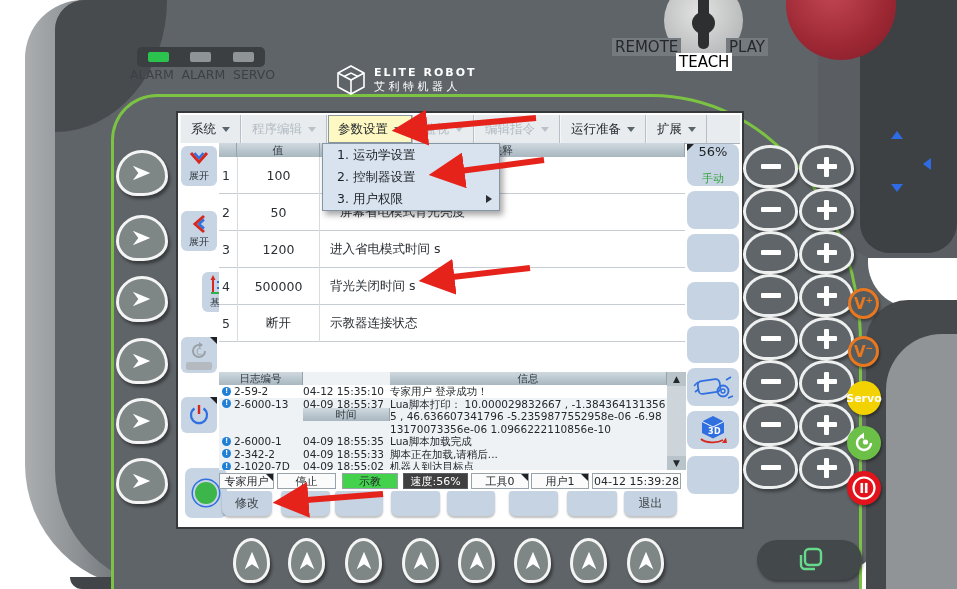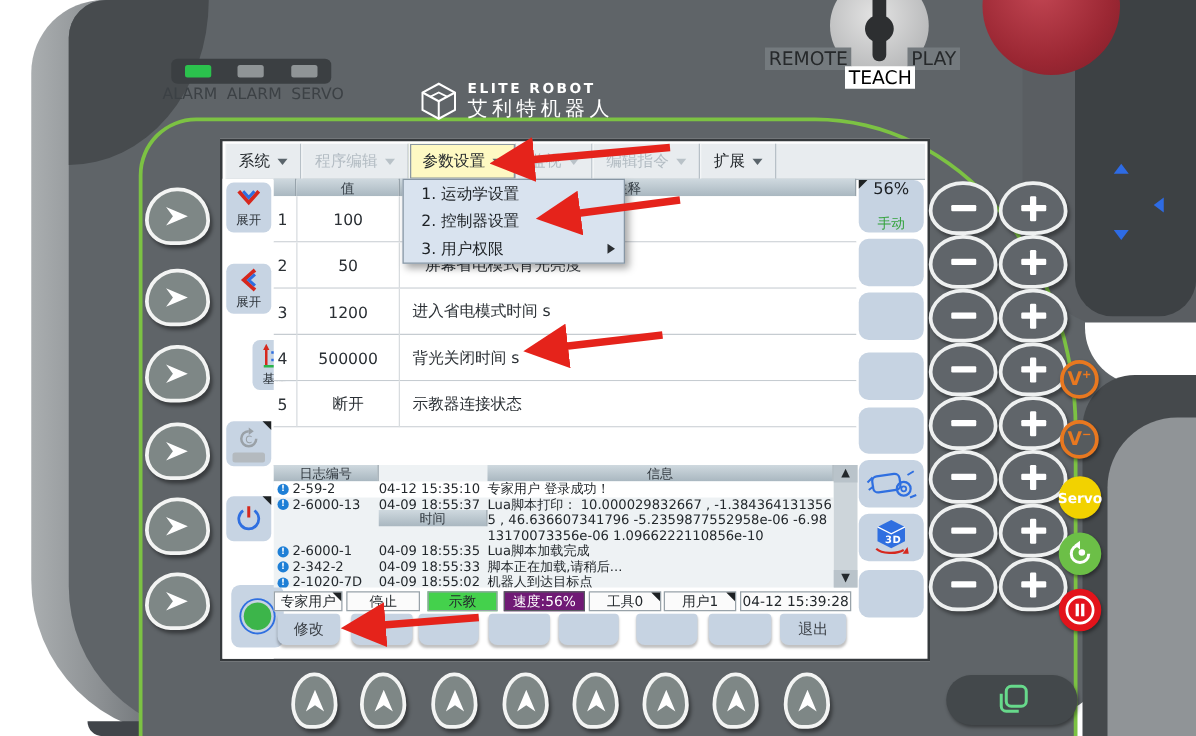--- a/index.html
+++ b/index.html
@@ -17,21 +17,21 @@
   .br-light{left:886px;top:334px;width:71px;height:255px;background:#909497;border-radius:56px 0 0 0;}
   .bottom-edge{left:70px;top:577px;width:780px;height:12px;background:#41454a;border-radius:0 0 60px 60px;}
   .green-panel{left:111px;top:94px;width:745px;height:495px;background:#5f6468;border:3px solid #7cc243;border-radius:46px 210px 0 0 / 46px 250px 0 0;}
   
   .led-panel{left:137px;top:47px;width:128px;height:20px;background:#3b3f42;border-radius:5px;display:flex;align-items:center;justify-content:space-around;}
   .led{width:21px;height:10px;border-radius:2px;background:#8f9496;}
   .led.on{background:#2bc24d;}
   .led-labels{left:130px;top:67px;width:145px;display:flex;justify-content:space-between;color:#3c4145;font-size:12.5px;}
   .logo{left:336px;top:64px;display:flex;align-items:center;gap:8px;color:#fff;}
   .logo-text div:first-child{font-size:11px;font-weight:bold;letter-spacing:2px;}
-  .logo-text div:last-child{font-size:16px;letter-spacing:3.5px;}
+  .logo-text div:last-child{font-size:11px;letter-spacing:3.5px;}
   .keyswitch{left:664px;top:-19px;width:79px;height:79px;border-radius:50%;background:radial-gradient(circle at 45% 40%,#e3e3e3,#b7b8b9 75%);}
   .keyslot{position:absolute;left:34px;top:12px;width:11px;height:56px;background:#2d2f31;border-radius:5px;}
   .keyhub{position:absolute;left:28px;top:31px;width:23px;height:22px;background:#2d2f31;border-radius:50%;}
   .mode-chip{position:absolute;font-size:15px;color:#26292b;background:#747a7e;padding:0 3px;}
   .mode-chip.sel{background:#fff;color:#000;}
   .estop{left:786px;top:-50px;width:110px;height:110px;border-radius:50%;background:radial-gradient(circle at 42% 38%,#c24653,#9b2733 62%,#7c1c27);}
   .nav-tri{width:0;height:0;position:absolute;}
   
   .screen{left:176px;top:111px;width:568px;height:418px;background:#fff;border:2px solid #35393c;box-sizing:border-box;}
   
@@ -63,21 +63,21 @@
   .lg-row.sel{background:#fff;}
   .lg-id{width:84px;box-sizing:border-box;padding-left:3px;display:flex;gap:3px;}
   .lg-time{width:87px;}
   .lg-msg{width:277px;word-break:break-all;}
   .info-ic{flex:0 0 auto;width:9px;height:9px;margin-top:1.5px;border-radius:50%;background:#1e7fd6;color:#fff;font-size:7px;font-weight:bold;display:flex;align-items:center;justify-content:center;}
   #scroll{left:667px;top:372px;width:19px;height:98px;background:#cdd5da;display:flex;flex-direction:column;justify-content:space-between;align-items:center;}
   .sc-btn{width:19px;height:14px;background:#b9c3ca;color:#23282c;font-size:9px;display:flex;align-items:center;justify-content:center;}
   
   .sb-cell{top:473px;height:16px;box-sizing:border-box;background:#fbfbfb;border:1px solid #98a2a9;font-size:11px;color:#23282c;display:flex;align-items:center;justify-content:center;}
   .sb-cell.green{background:#44d14c;}
-  .sb-cell.dark{background:#701a75;color:#fff;border-color:#565c60;}
+  .sb-cell.dark{background:#404040;color:#fff;border-color:#565c60;}
   
   .soft{top:491px;height:25px;background:#c6d3e2;border-radius:3px 3px 7px 7px;box-shadow:0 2px 2px rgba(0,0,0,.25);font-size:12px;color:#3a3f45;display:flex;align-items:center;justify-content:center;}
   
   .side{left:687px;width:52px;background:#c6d3e2;border-radius:8px;display:flex;flex-direction:column;align-items:center;justify-content:center;}
   .side .pct{font-size:13px;color:#1d2125;}
   .side .mode{font-size:11px;color:#33a23c;}
   
   .egg{background:#7e8786;border:3px solid #f3f4f3;border-radius:50% 50% 48% 40% / 58% 58% 42% 44%;box-shadow:2px 3px 3px rgba(0,0,0,.4);display:flex;align-items:center;justify-content:center;box-sizing:border-box;}
   .pm{background:#60656a;border:3px solid #eef0f0;border-radius:50% 50% 48% 42% / 56% 56% 44% 46%;box-shadow:2px 3px 3px rgba(0,0,0,.35);display:flex;align-items:center;justify-content:center;box-sizing:border-box;position:absolute;}
   .hbar{width:20px;height:5px;background:#fff;border-radius:1px;}
@@ -160,20 +160,24 @@
       <div class="mi active">
         <div>参数设置</div>
         <div class="caret"></div>
       </div>
       <div class="mi disabled">
         <div>监视</div>
         <div class="caret"></div>
       </div>
       <div class="mi disabled">
         <div>编辑指令</div>
+        <div class="caret"></div>
+      </div>
+      <div class="mi">
+        <div>运行准备</div>
         <div class="caret"></div>
       </div>
       <div class="mi">
         <div>扩展</div>
         <div class="caret"></div>
       </div>
     </div>
 
   <div class="abs" style="left:178px;top:143px;width:41px;height:384px;background:#fff;"></div>
 

